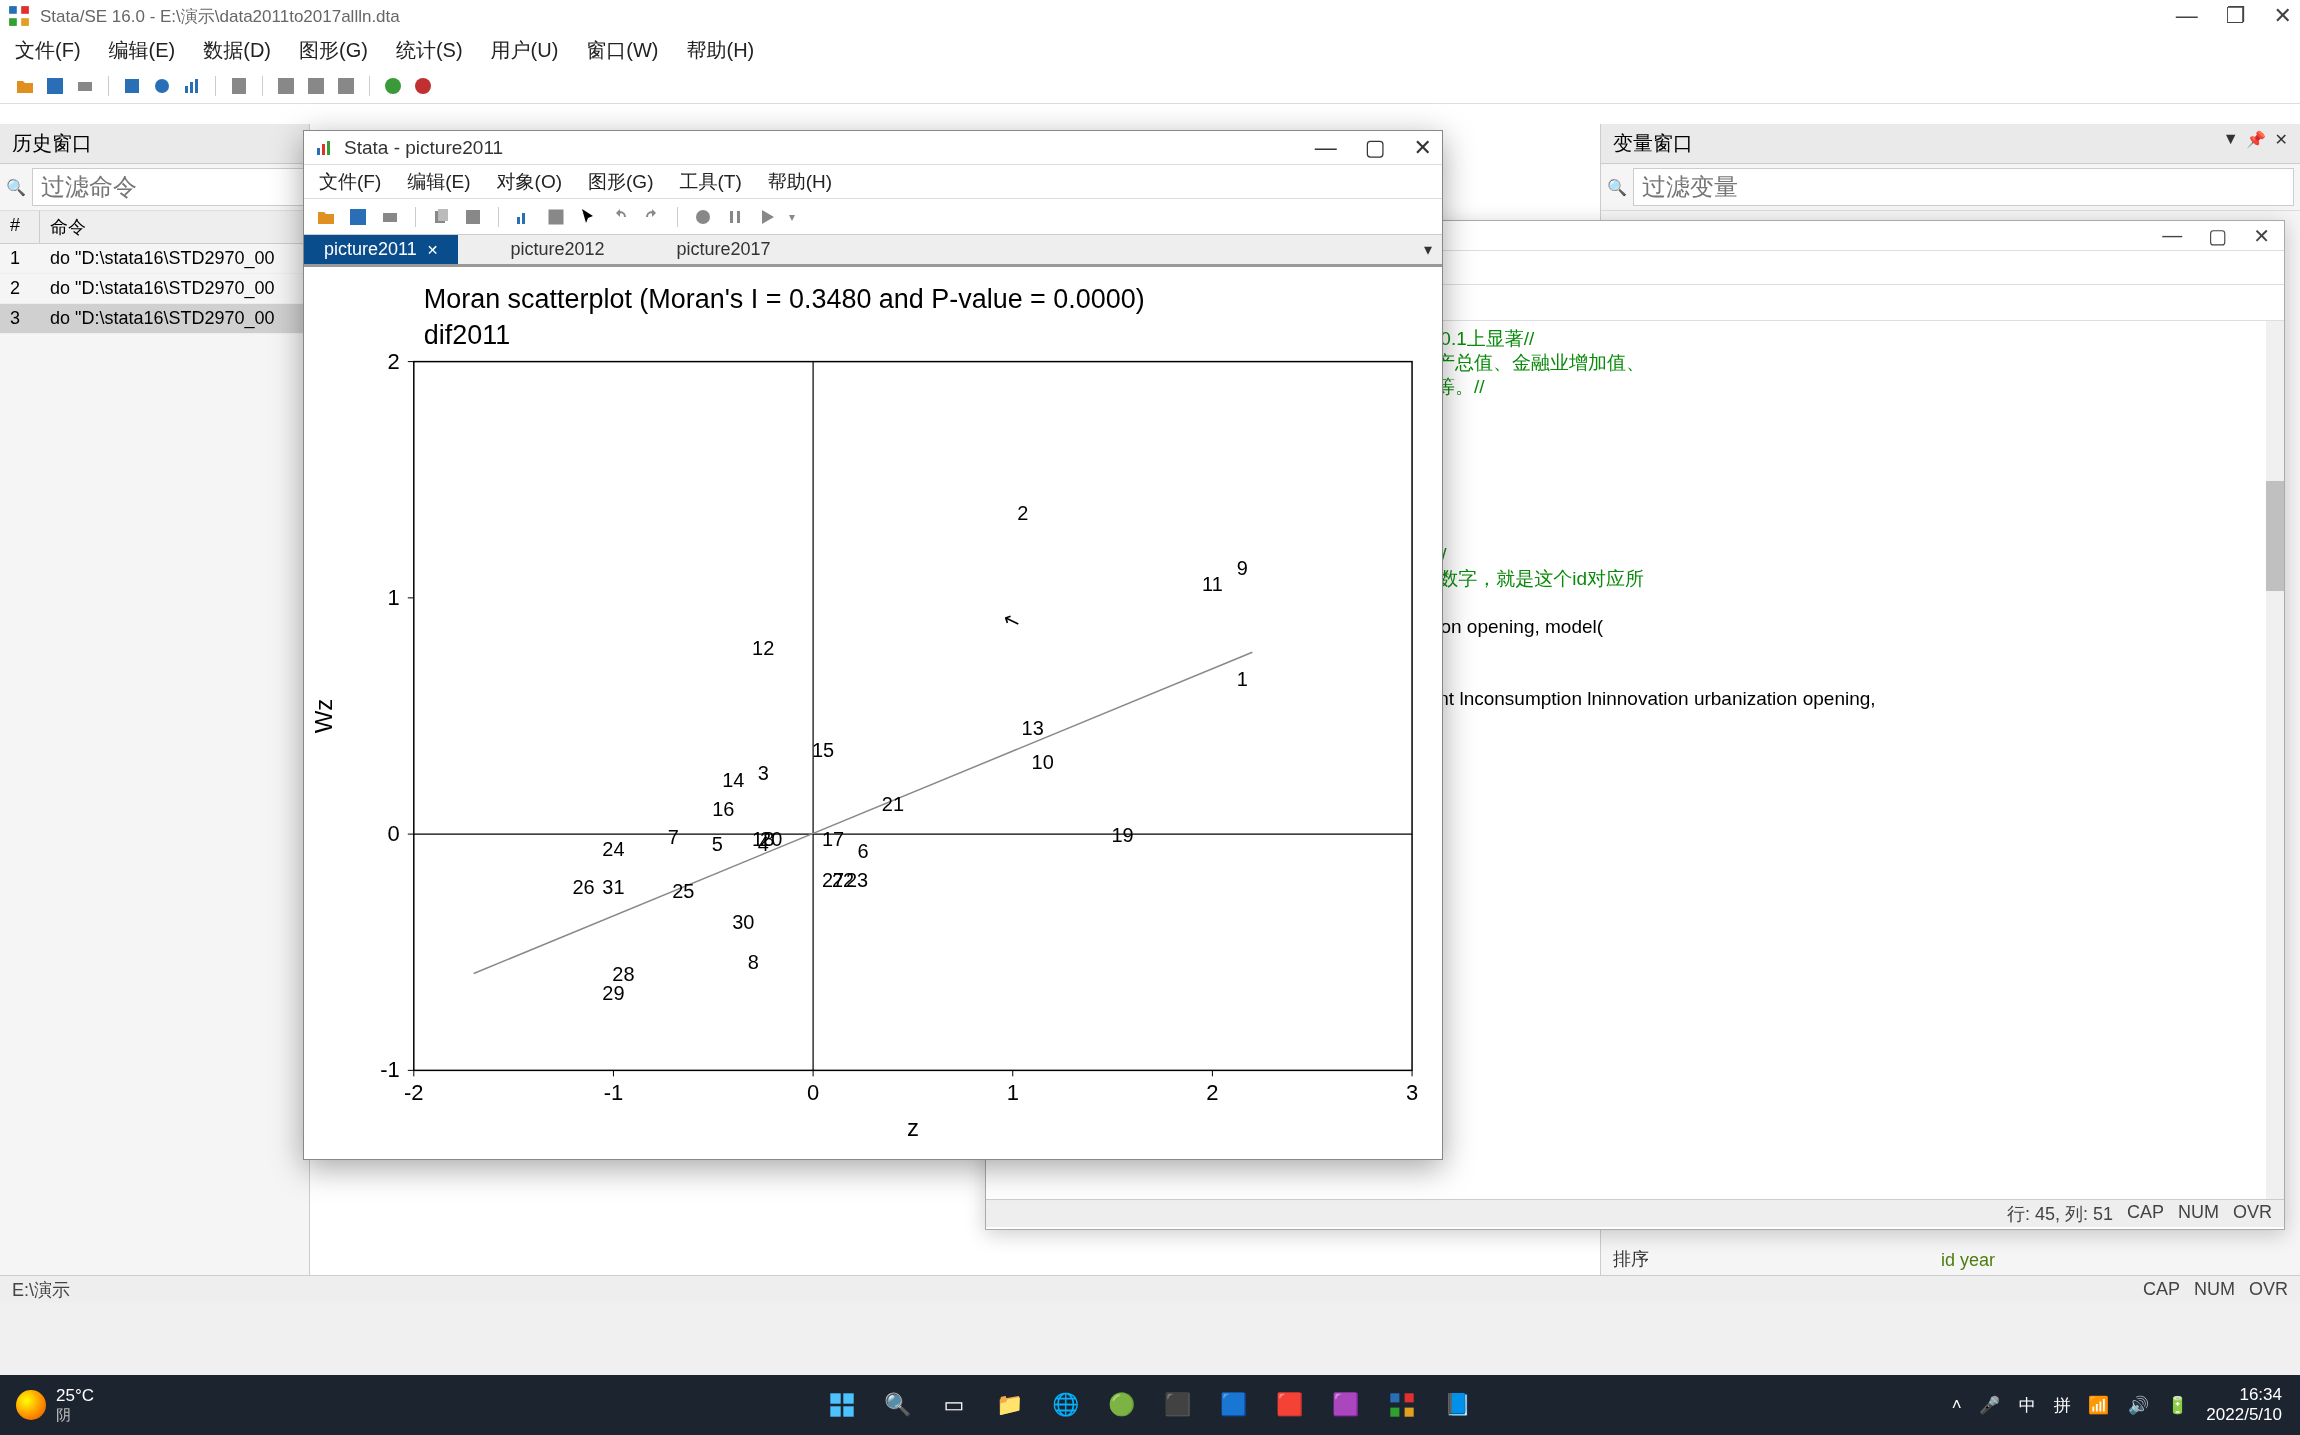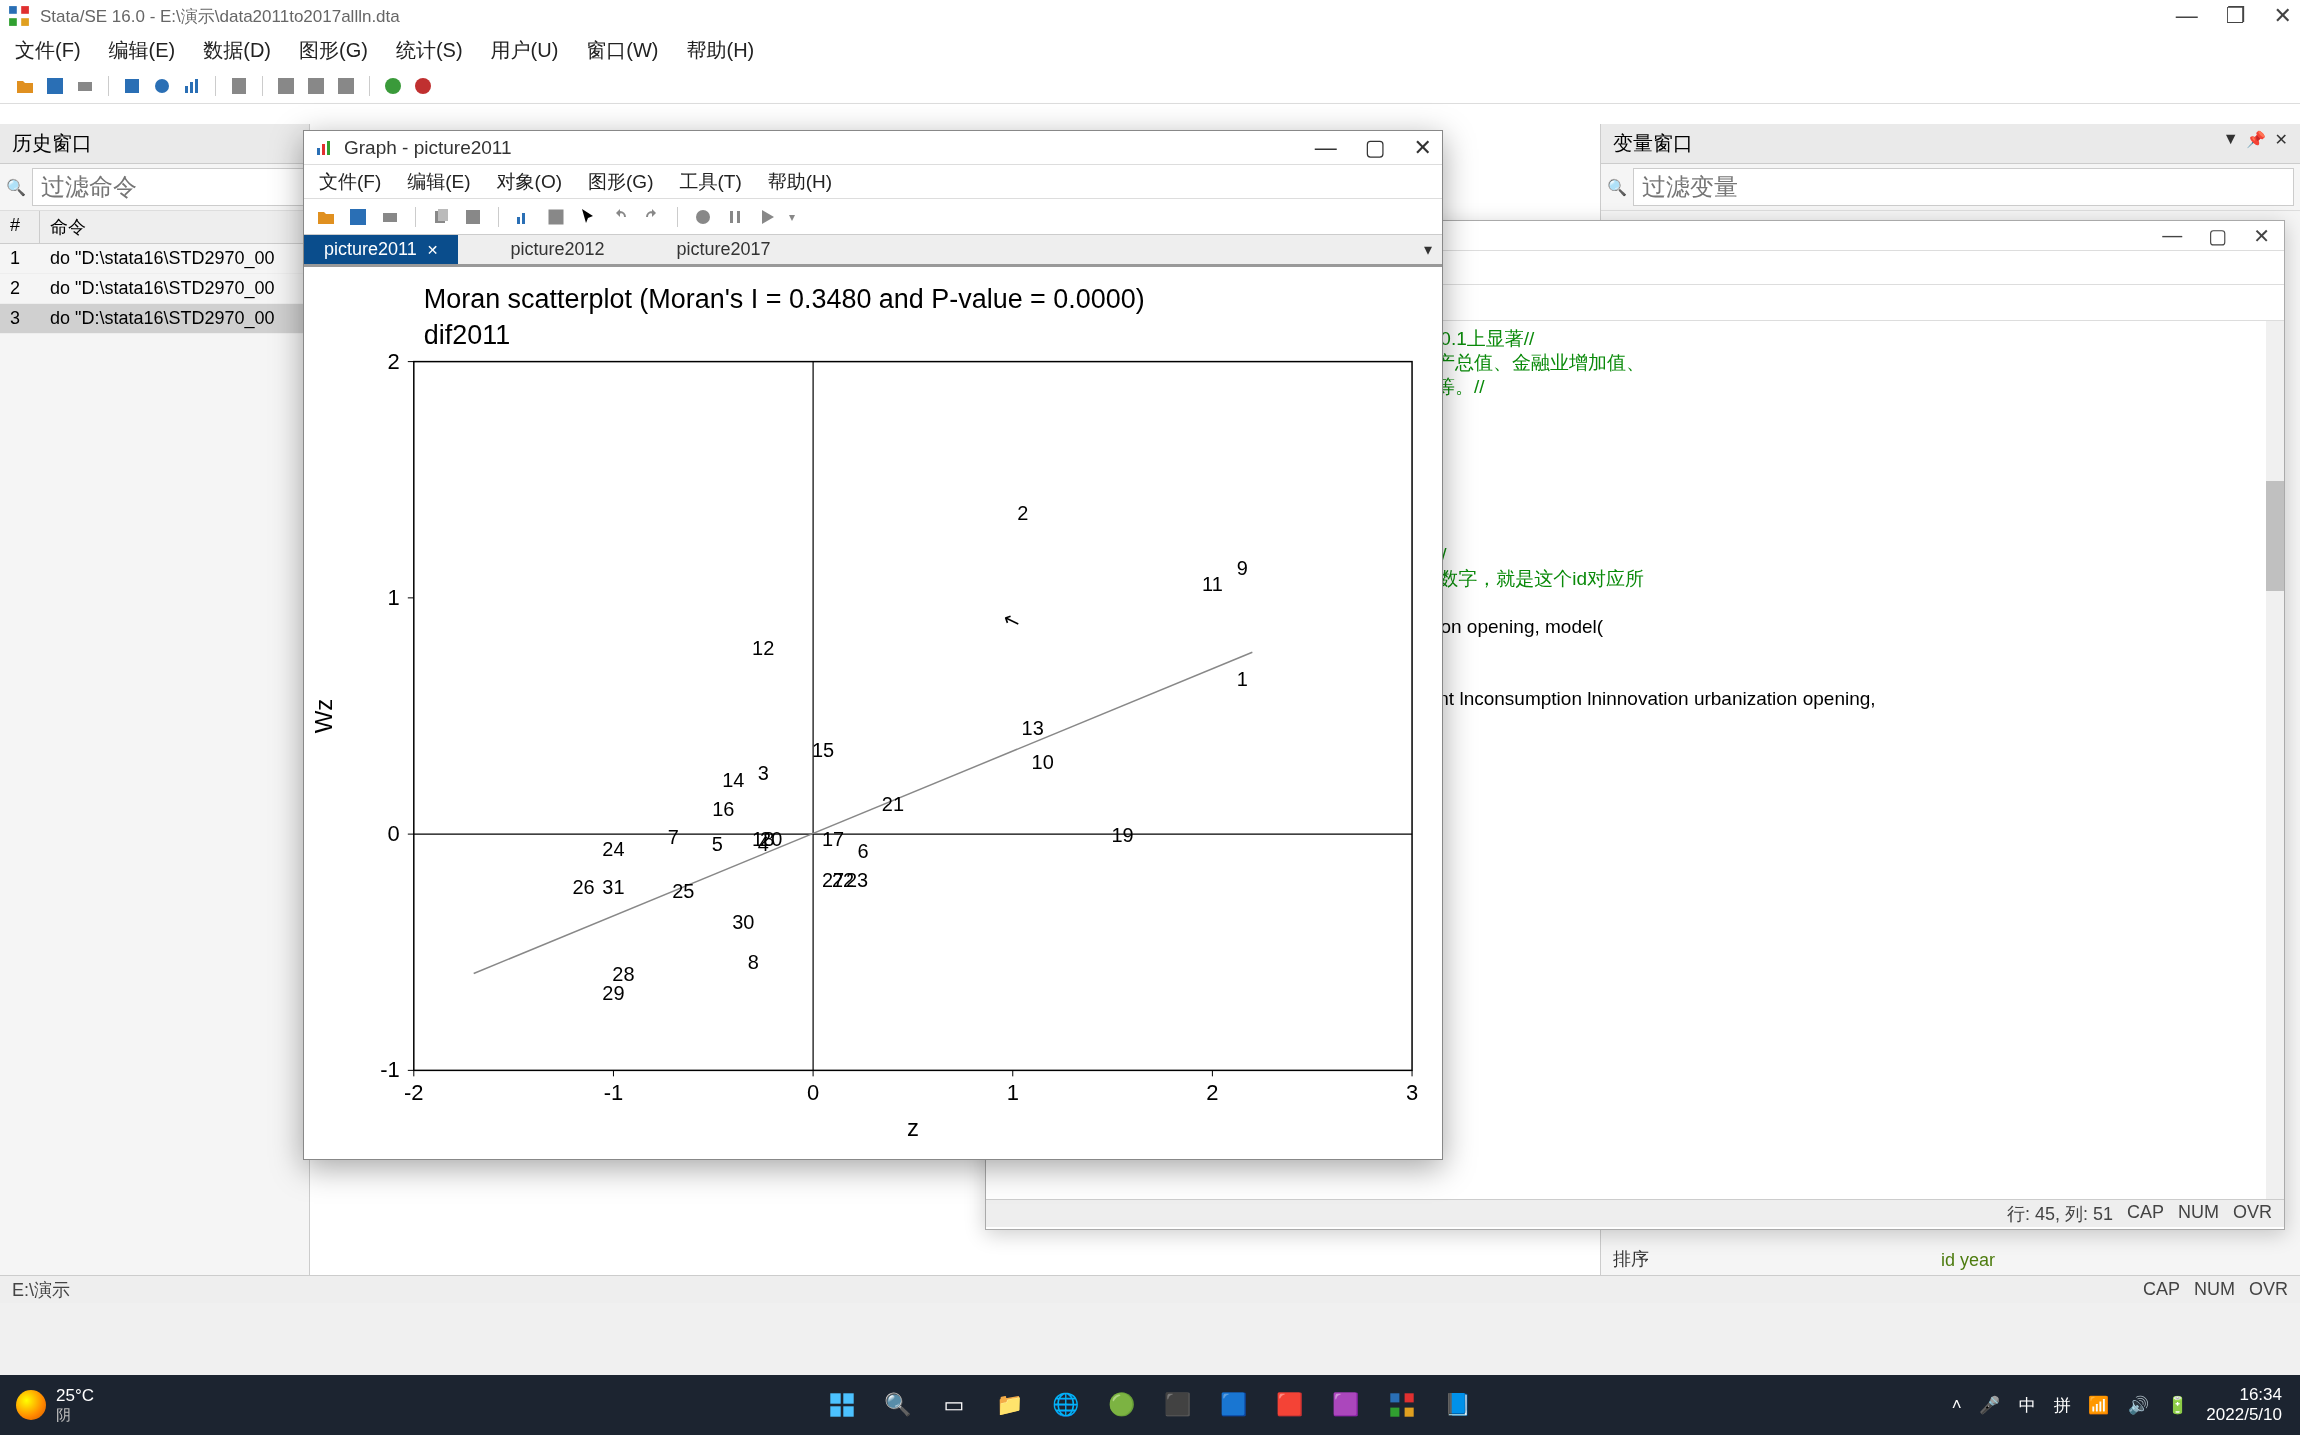--- a/index.html
+++ b/index.html
@@ -255,21 +255,21 @@
   </div>
 </div>
 
 <div class="graph-window">
   <div class="graph-titlebar">
     <svg class="g-icon" viewBox="0 0 20 20">
         <rect class="ico-blue" x="3" y="10" width="3" height="7"></rect>
         <rect fill="#e03030" x="8" y="6" width="3" height="11"></rect>
         <rect fill="#30a030" x="13" y="3" width="3" height="14"></rect>
       </svg>
-    <span>Graph - picture2011</span>
+    <span>Stata - picture2011</span>
     <div class="wincontrols">
       <span>―</span>
       <span>▢</span>
       <span>✕</span>
     </div>
   </div>
   <div class="graph-menubar">
     <span>文件(F)</span>
     <span>编辑(E)</span>
     <span>对象(O)</span>

